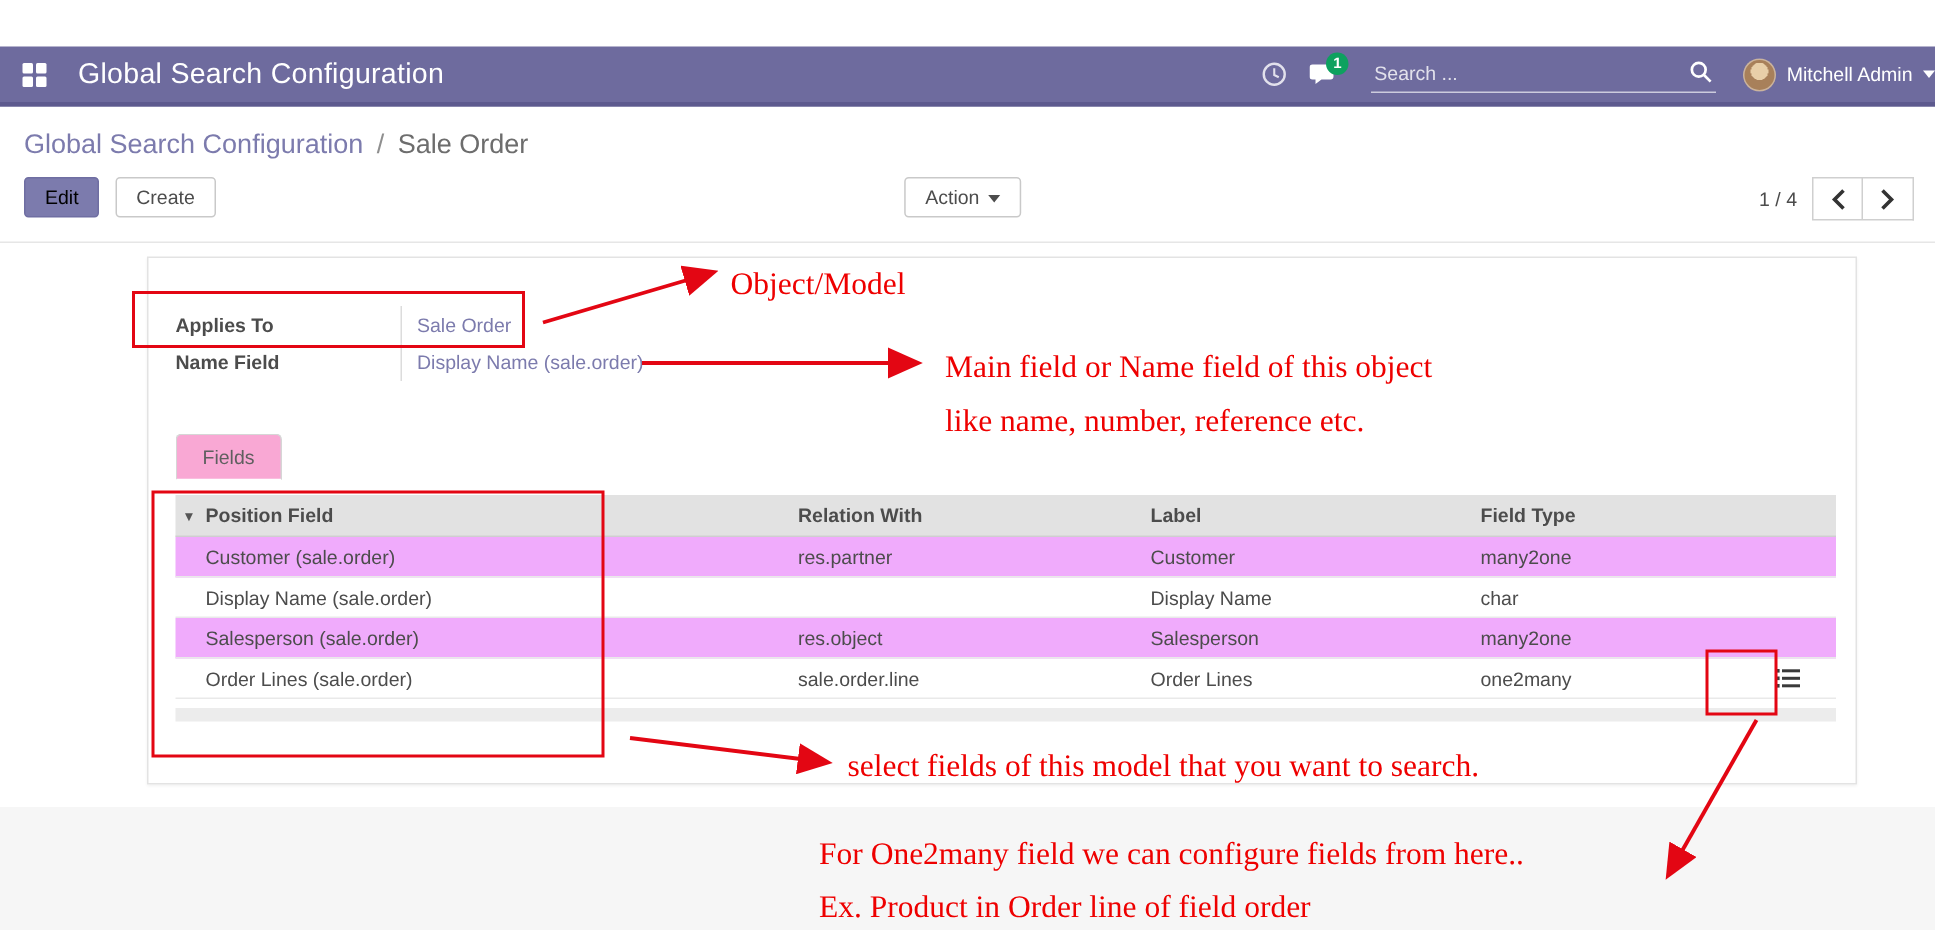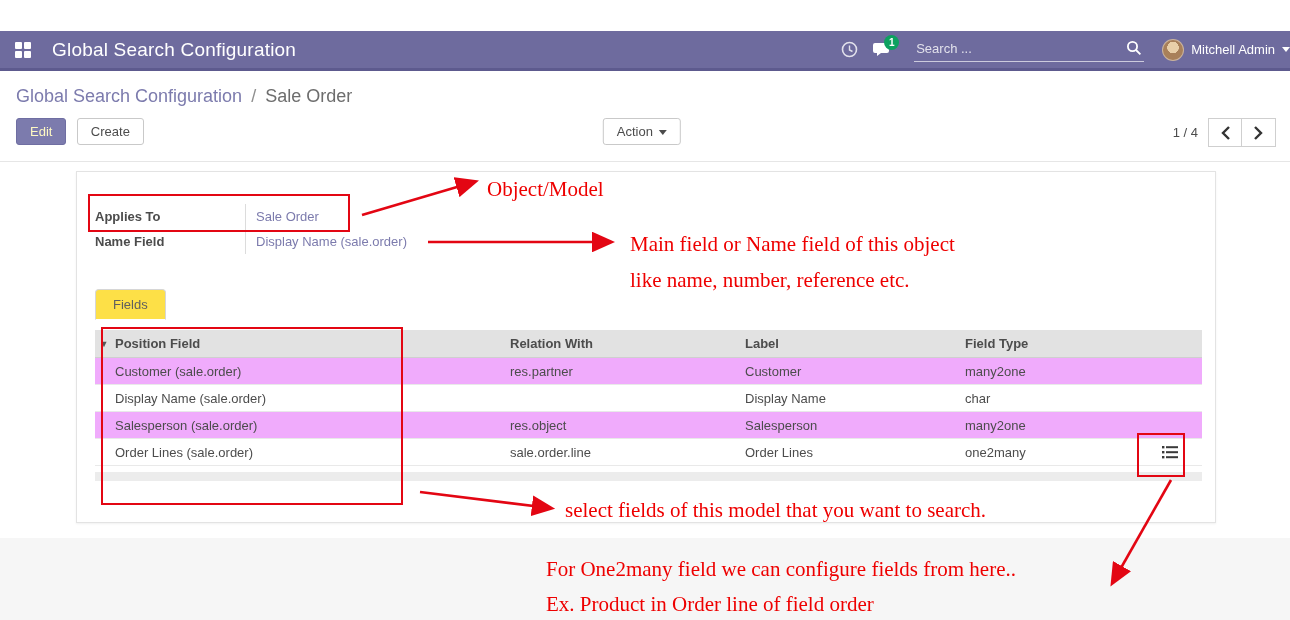--- a/index.html
+++ b/index.html
@@ -37,45 +37,45 @@
   
   .control-panel { position:absolute; left:0; top:43px; width:1290px; height:88px;
                    background:#fff; border-bottom:1px solid #e6e6e6; padding:12px 16px 0 16px; }
   .breadcrumb { font-size:18px; }
   .breadcrumb .bc-link { color:#7c7bad; cursor:pointer; }
   .breadcrumb .bc-sep { color:#8f8f8f; padding:0 4px; }
   .breadcrumb .bc-current { color:#6d6d6d; }
   .cp-buttons { position:relative; margin-top:11px; height:30px; }
   .btn { display:inline-block; font-size:13px; padding:5px 13px; border-radius:3px;
          border:1px solid #c9c9c9; background:#fff; color:#4c4c4c; cursor:pointer; vertical-align:top; }
-  .btn-primary { background:#7c7bad; border-color:#6f6ea2; color:#fef9c3; }
+  .btn-primary { background:#7c7bad; border-color:#6f6ea2; color:#000000; }
   .btn + .btn { margin-left:6px; }
   .action-wrap { position:absolute; left:50%; top:0; transform:translateX(-54%); }
   .btn-action .tri { display:inline-block; width:0; height:0; margin-left:6px; margin-bottom:1px;
          border-left:4px solid transparent; border-right:4px solid transparent; border-top:5px solid #4c4c4c; }
   .pager { position:absolute; right:-2px; top:0; display:flex; align-items:center; gap:10px; }
   .pager-count { font-size:13px; color:#4c4c4c; }
   .pager-group { display:flex; }
   .pager-btn { width:34px; height:29px; background:#fff; border:1px solid #cfcfcf;
                display:flex; align-items:center; justify-content:center;
                font-size:15px; font-weight:700; color:#333; cursor:pointer; }
   .pager-btn + .pager-btn { border-left:none; }
 
   
-  .sheet { position:absolute; left:76px; top:140px; width:1140px; height:352px;
+  .sheet { position:absolute; left:98px; top:140px; width:1140px; height:352px;
            background:#fff; border:1px solid #e3e3e3; box-shadow:0 1px 2px rgba(0,0,0,.06); }
   .form-group { position:absolute; left:18px; top:32px; width:560px; }
   .form-row { display:flex; height:25px; align-items:center; }
   .form-label { width:150px; font-size:13px; font-weight:700; color:#4c4c4c; }
   .form-value { border-left:1px solid #dcdcdc; padding-left:10px; font-size:13px; color:#7c7bad;
                 height:25px; display:flex; align-items:center; min-width:220px; }
 
   .tab { position:absolute; left:18px; top:117px; padding:7px 17px; font-size:13px; color:#5f5f5f;
          border:1px solid #d6d6d6; border-bottom:1px solid #fff; border-radius:4px 4px 0 0;
-         background:#fde047; cursor:pointer; z-index:2; }
+         background:#f9a8d4; cursor:pointer; z-index:2; }
 
   
   .list { position:absolute; left:18px; top:158px; width:1107px; font-size:13px; color:#4c4c4c; }
   .lrow { display:flex; align-items:center; }
   .lhead { height:28px; background:#e2e2e2; border-bottom:1px solid #cfcfcf; font-weight:700; }
   .lbody { height:27px; border-bottom:1px solid #e9e9e9; cursor:pointer; }
   .lbody.odd { background:#f0abfc; }
   .c-caret { width:18px; text-align:center; font-size:9px; color:#555; }
   .c-pos  { width:389px; padding-left:2px; }
   .c-rel  { width:235px; padding-left:8px; }

